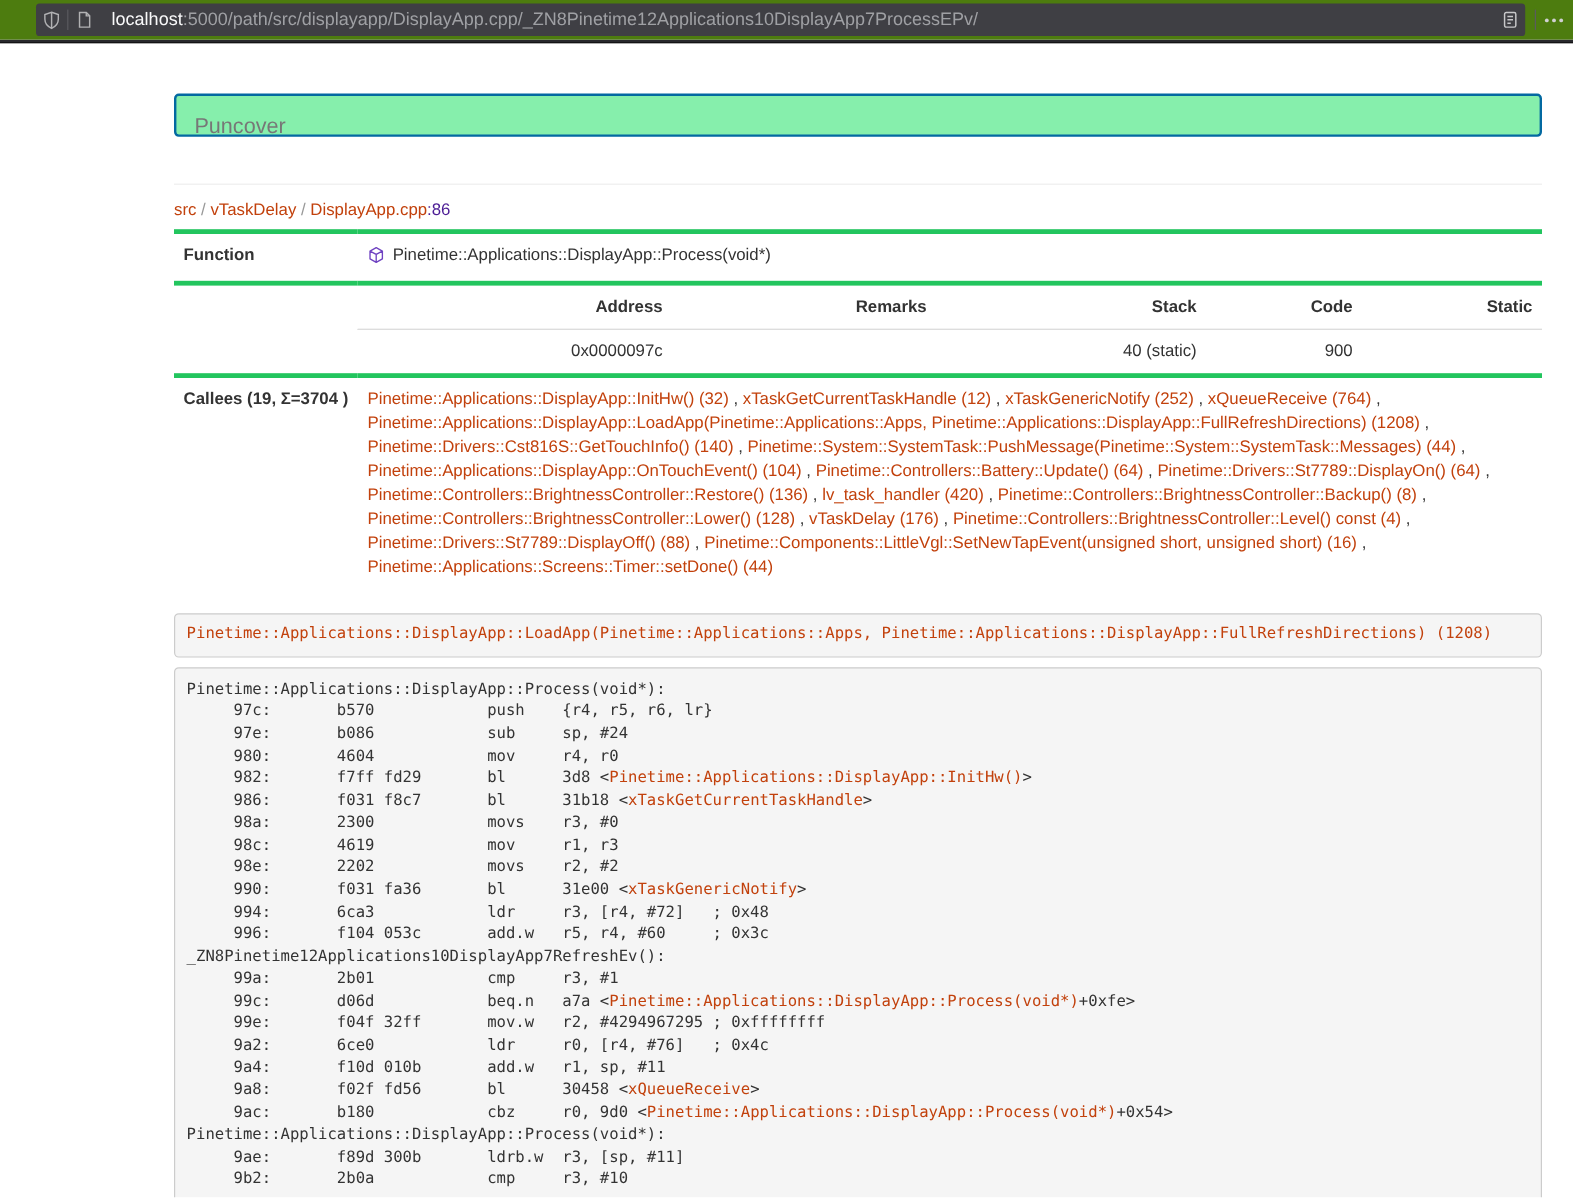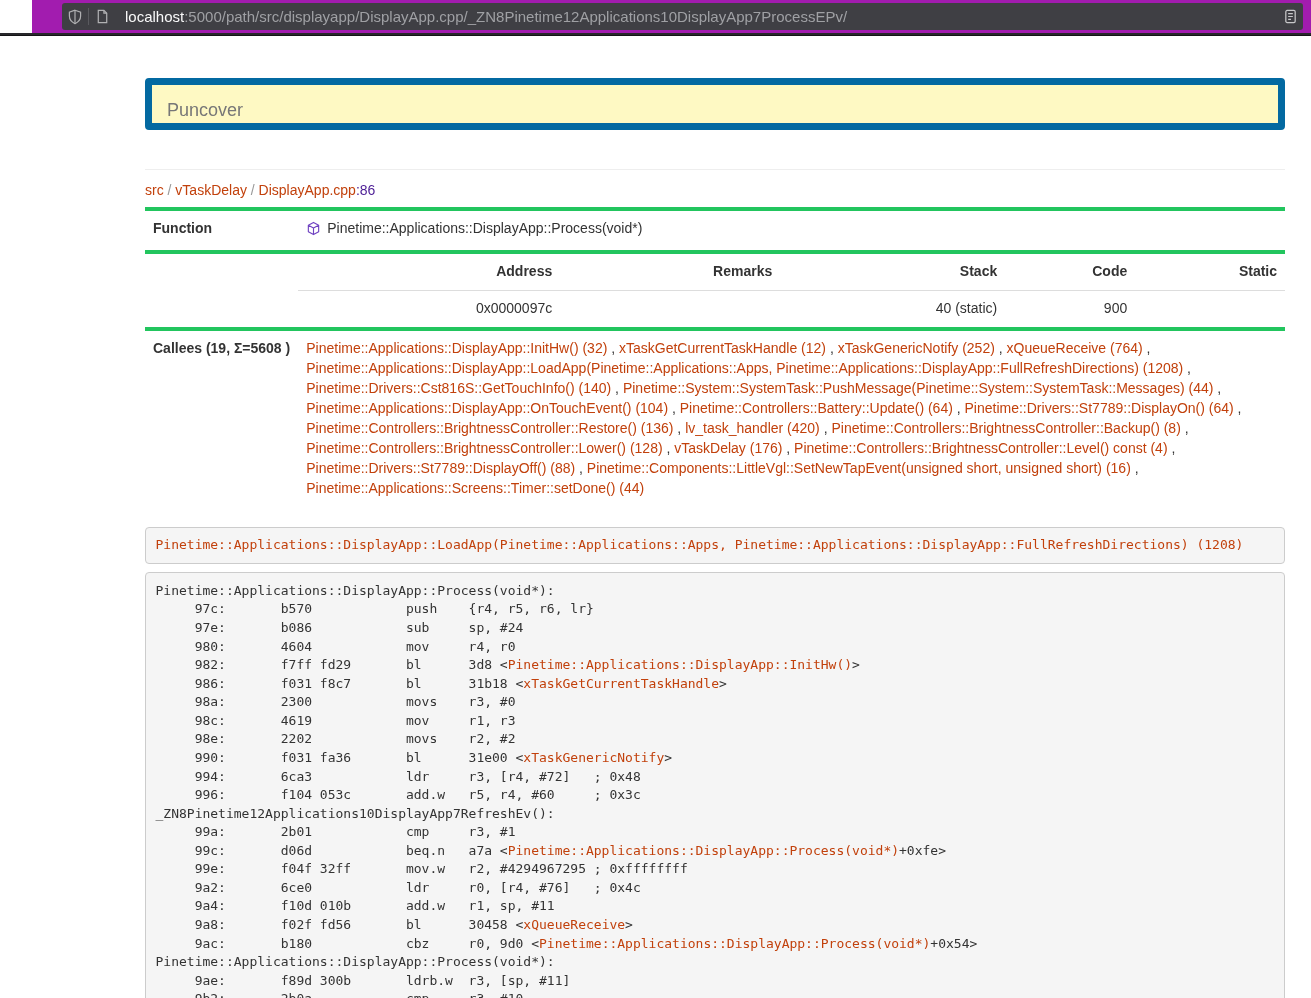--- a/index.html
+++ b/index.html
@@ -1,35 +1,35 @@
 <!DOCTYPE html>
 <html><head>
 <meta charset="utf-8">
 <style>
   * { box-sizing: border-box; }
   html, body { margin: 0; padding: 0; }
   body { font-family: "Liberation Sans", sans-serif; color: #333; }
   .viewport { width: 1311px; height: 998px; overflow: hidden; background: #fff; position: relative; }
 
   
-  .toolbar { height: 33px; background: #a21caf; position: relative; margin-left: 32px; }
+  .toolbar { height: 33px; background: #4d7c0f; position: relative; }
   .toolbar-strip { height: 3px; background: #28282c; border-bottom: 1px solid #141416; }
   .url-field { position: absolute; left: 30px; top: 3px; height: 27px; width: 1241px;
                background: #3f3f44; border-radius: 3px; display: flex; align-items: center; }
   .tb-icon { display: inline-flex; align-items: center; justify-content: center; width: 26px; height: 27px; flex: 0 0 auto; }
   .tb-divider { width: 1px; height: 17px; background: #5a5a5f; flex: 0 0 auto; }
   .url-text { margin-left: 10px; font-size: 15px; color: #9fa0a4; flex: 1 1 auto;
               white-space: nowrap; overflow: hidden; }
   .url-host { color: #f9f9fa; }
   .outer-divider { position: absolute; left: 1279px; top: 8px; width: 1px; height: 17px; background: #5a5a5f; }
   .menu-dots { position: absolute; left: 1286px; top: 0; height: 33px; display: flex; align-items: center; }
 
   
   .container { margin-left: 145px; width: 1140px; }
-  .navbar { margin-top: 42px; height: 52px; background: #fef9c3; border: 7px solid #0369a1; border-radius: 4px; }
+  .navbar { margin-top: 42px; height: 36px; background: #86efac; border: 2px solid #0369a1; border-radius: 4px; }
   .brand { display: inline-block; padding: 0 15px; line-height: 50px; font-size: 18px; color: #777; text-decoration: none; }
   hr.rule { border: 0; border-top: 1px solid #eee; margin: 39px 0 12px 0; }
 
   .breadcrumb { font-size: 14px; margin-bottom: 9px; }
   .lnk { color: #c2410c; text-decoration: none; }
   .bc-sep { color: #999; }
   .bc-suffix { color: #4c1d95; }
 
   
   table.tbl { width: 100%; border-collapse: collapse; font-size: 14px; line-height: 1.42857; }
@@ -142,21 +142,21 @@
                   <td></td>
                   <td>40 (static)</td>
                   <td>900</td>
                   <td></td>
                 </tr>
               </tbody>
             </table>
           </td>
         </tr>
         <tr>
-          <th>Callees (19, Σ=5608 )</th>
+          <th>Callees (19, Σ=3704 )</th>
           <td id="callees"><a class="lnk" href="#">Pinetime::Applications::DisplayApp::InitHw() (32)</a><span class="sep"> , </span><a class="lnk" href="#">xTaskGetCurrentTaskHandle (12)</a><span class="sep"> , </span><a class="lnk" href="#">xTaskGenericNotify (252)</a><span class="sep"> , </span><a class="lnk" href="#">xQueueReceive (764)</a><span class="sep"> , </span><a class="lnk" href="#">Pinetime::Applications::DisplayApp::LoadApp(Pinetime::Applications::Apps, Pinetime::Applications::DisplayApp::FullRefreshDirections) (1208)</a><span class="sep"> , </span><a class="lnk" href="#">Pinetime::Drivers::Cst816S::GetTouchInfo() (140)</a><span class="sep"> , </span><a class="lnk" href="#">Pinetime::System::SystemTask::PushMessage(Pinetime::System::SystemTask::Messages) (44)</a><span class="sep"> , </span><a class="lnk" href="#">Pinetime::Applications::DisplayApp::OnTouchEvent() (104)</a><span class="sep"> , </span><a class="lnk" href="#">Pinetime::Controllers::Battery::Update() (64)</a><span class="sep"> , </span><a class="lnk" href="#">Pinetime::Drivers::St7789::DisplayOn() (64)</a><span class="sep"> , </span><a class="lnk" href="#">Pinetime::Controllers::BrightnessController::Restore() (136)</a><span class="sep"> , </span><a class="lnk" href="#">lv_task_handler (420)</a><span class="sep"> , </span><a class="lnk" href="#">Pinetime::Controllers::BrightnessController::Backup() (8)</a><span class="sep"> , </span><a class="lnk" href="#">Pinetime::Controllers::BrightnessController::Lower() (128)</a><span class="sep"> , </span><a class="lnk" href="#">vTaskDelay (176)</a><span class="sep"> , </span><a class="lnk" href="#">Pinetime::Controllers::BrightnessController::Level() const (4)</a><span class="sep"> , </span><a class="lnk" href="#">Pinetime::Drivers::St7789::DisplayOff() (88)</a><span class="sep"> , </span><a class="lnk" href="#">Pinetime::Components::LittleVgl::SetNewTapEvent(unsigned short, unsigned short) (16)</a><span class="sep"> , </span><a class="lnk" href="#">Pinetime::Applications::Screens::Timer::setDone() (44)</a></td>
         </tr>
       </tbody>
     </table>
 
     <pre class="codebox snip"><a class="lnk" href="#">Pinetime::Applications::DisplayApp::LoadApp(Pinetime::Applications::Apps, Pinetime::Applications::DisplayApp::FullRefreshDirections) (1208)</a></pre>
 
     <pre class="codebox asm" id="asm">Pinetime::Applications::DisplayApp::Process(void*):
      97c:       b570            push    {r4, r5, r6, lr}
      97e:       b086            sub     sp, #24

